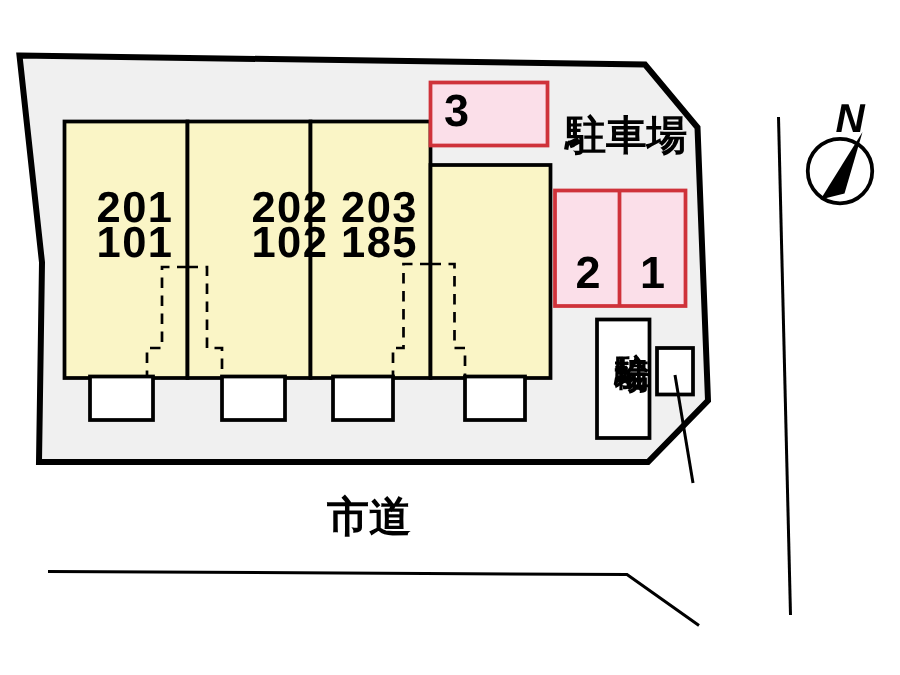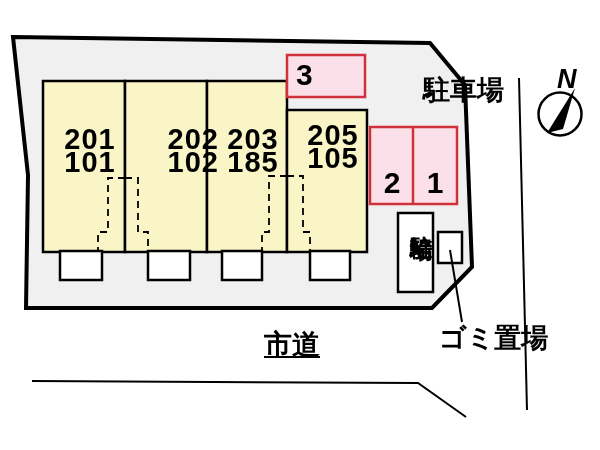--- a/index.html
+++ b/index.html
@@ -5,21 +5,21 @@
   html,body{margin:0;padding:0;background:#fff;}
   .canvas{
     position:relative;width:600px;height:450px;background:#ffffff;
     font-family:"Liberation Sans","DejaVu Sans",sans-serif;overflow:hidden;color:#000;
   }
   .canvas svg{position:absolute;left:0;top:0;}
   .lbl{position:absolute;color:#000;font-weight:600;white-space:pre-line;}
   .unit-lbl{width:94px;text-align:center;font-size:29px;line-height:23px;letter-spacing:1px;}
   .stall-lbl{font-size:30px;line-height:30px;}
   .stall-lbl.center{width:44px;text-align:center;}
-  .area-lbl{font-size:27px;line-height:28px;margin-left:46px;}
+  .area-lbl{font-size:27px;line-height:28px;}
   .v-text{writing-mode:vertical-rl;text-orientation:upright;font-size:23px;line-height:35px;letter-spacing:2px;}
   .north-lbl{font-size:27px;font-style:italic;font-weight:bold;}
 </style>
 </head>
 <body>
 
 <div class="canvas">
 
   <svg width="600" height="450" viewBox="0 0 600 450">
 
@@ -55,26 +55,23 @@
     <circle cx="560" cy="114" r="21.5" fill="#ffffff" stroke="#000" stroke-width="2.5"></circle>
     <polygon points="575,88 547,133 563,129" fill="#000"></polygon>
   </svg>
 
   <div class="lbl unit-lbl" style="left:43px;top:128px;">201
 101</div>
   <div class="lbl unit-lbl" style="left:125px;top:128px;text-align:right;">202
 102</div>
   <div class="lbl unit-lbl" style="left:206px;top:128px;">203
 185</div>
-  <div class="lbl unit-lbl" style="left:286px;top:124px;">205
-105</div>
 
   <div class="lbl stall-lbl" style="left:296px;top:60px;">3</div>
   <div class="lbl stall-lbl center" style="left:370px;top:168px;">2</div>
   <div class="lbl stall-lbl center" style="left:413px;top:168px;">1</div>
 
   <div class="lbl area-lbl" style="left:377px;top:76px;">駐車場</div>
   <div class="lbl v-text" style="left:404px;top:217px;">駐輪場</div>
-  <div class="lbl area-lbl" style="left:393px;top:324px;">ゴミ置場</div>
-  <div class="lbl area-lbl" style="left:218px;top:331px;font-size:28px;text-decoration:underline;">市道</div>
+  <div class="lbl area-lbl" style="left:218px;top:331px;font-size:28px;">市道</div>
   <div class="lbl north-lbl" style="left:557px;top:64px;">N</div>
 
 </div>
 
 </body></html>

